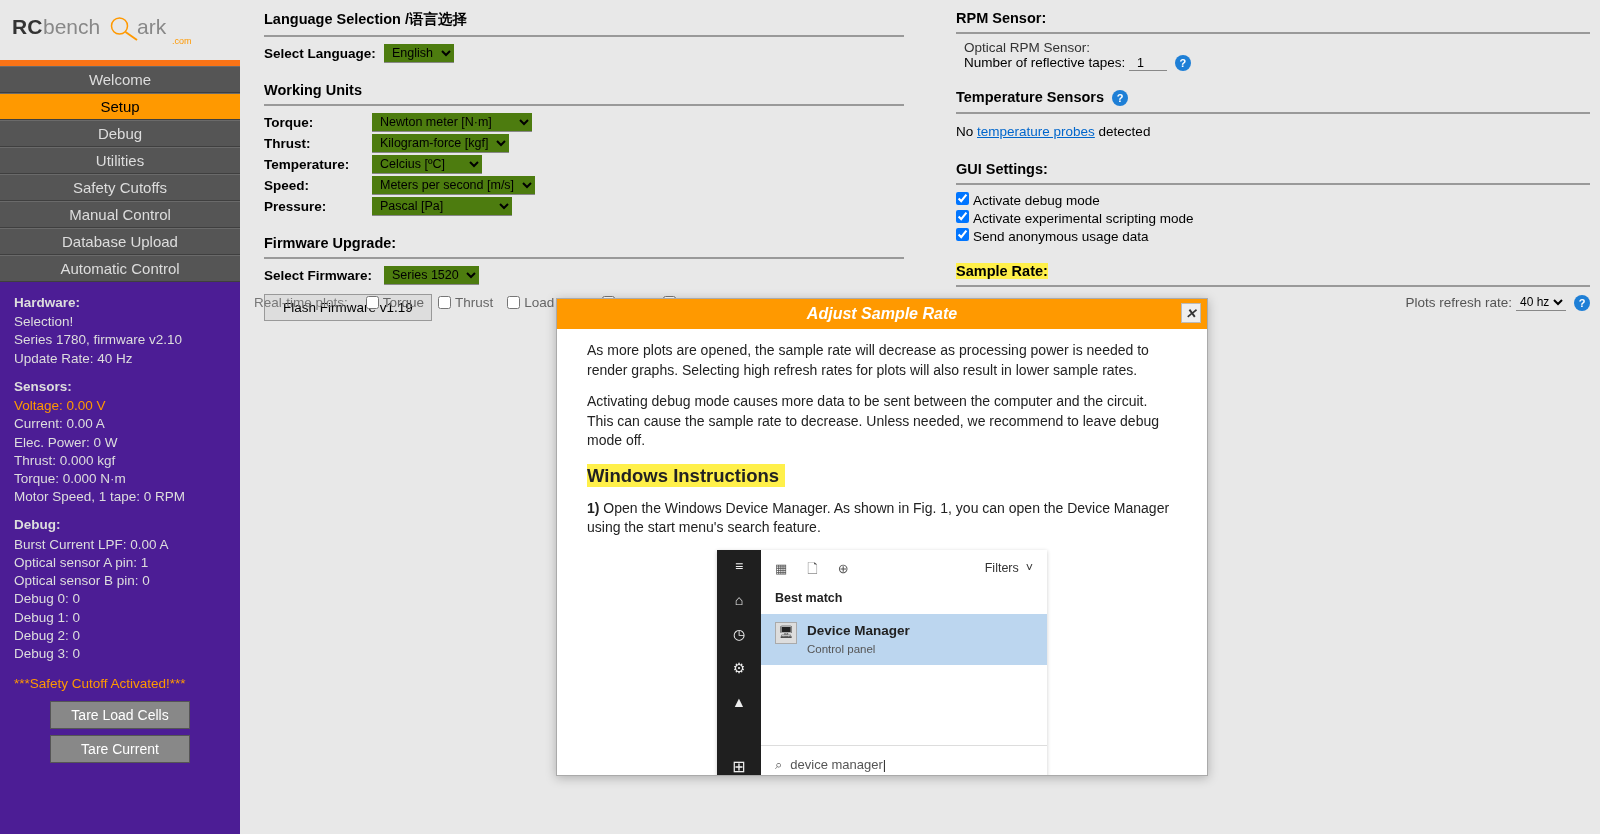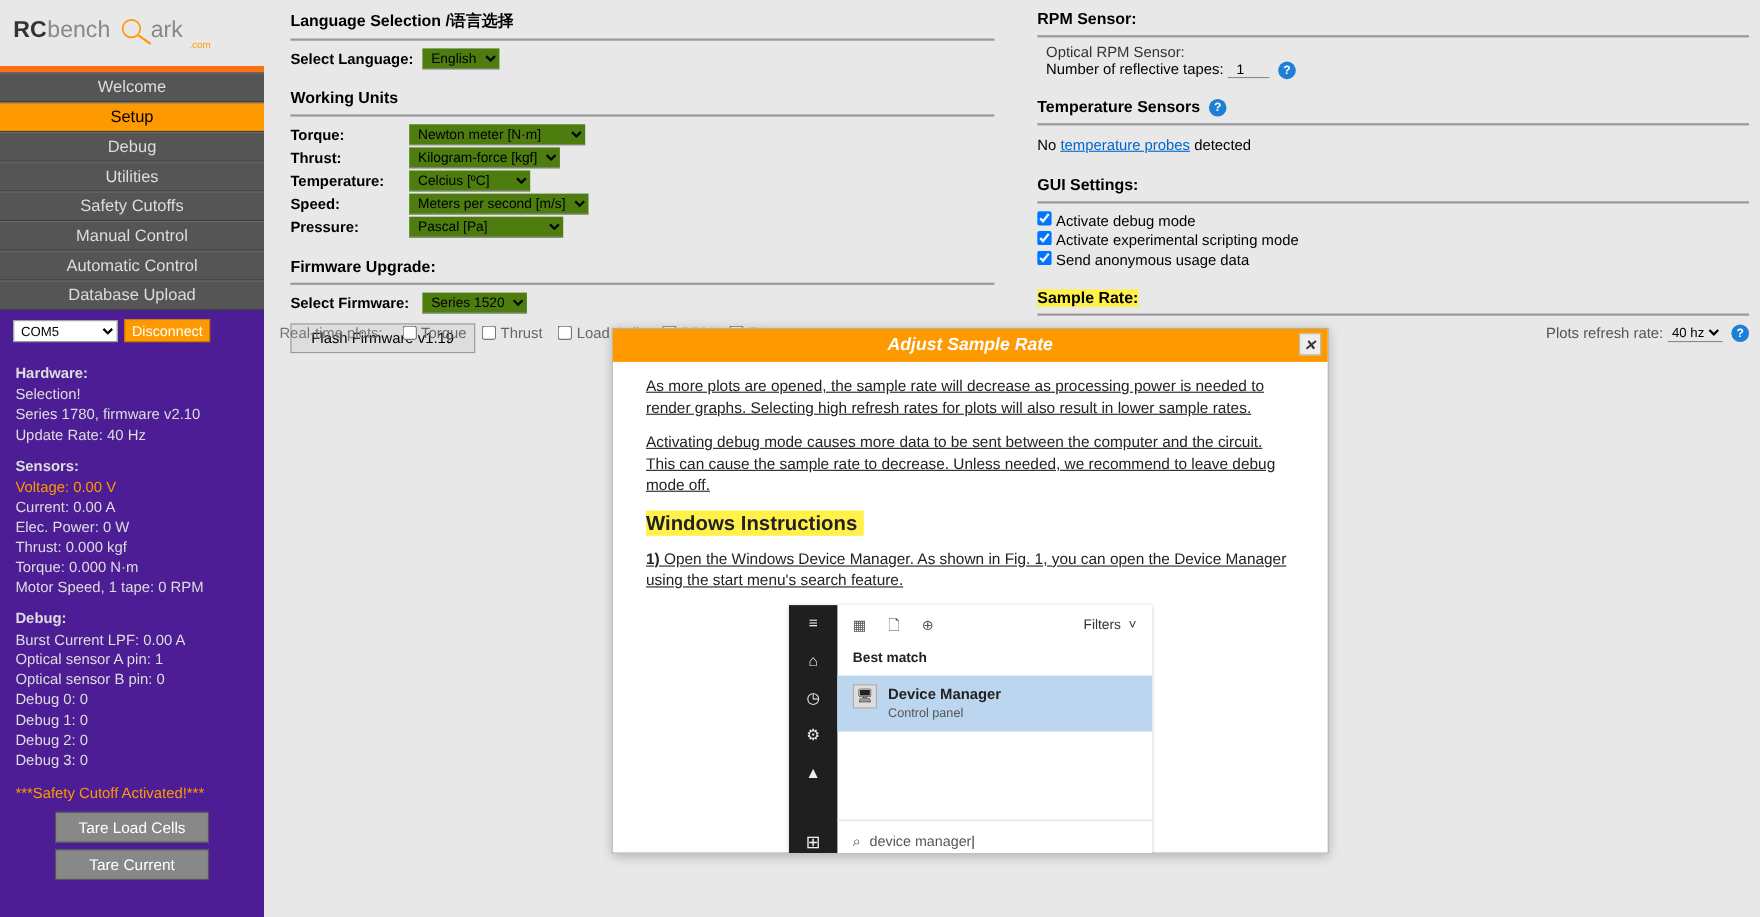--- a/index.html
+++ b/index.html
@@ -15,21 +15,21 @@
 .port-row { padding: 8px 12px; display: flex; gap: 6px; align-items: center; }
 select.port { background: #fff; font-size: 12px; border: 1px solid #999; padding: 1px 2px; width: 95px; }
 .disconnect-btn { background: #ff9900; color: #fff; border: 1px solid #d07800; font-size: 13px; padding: 2px 6px; cursor: pointer; }
 .side-block { padding: 2px 14px; font-size: 13.5px; line-height: 1.35; }
 .side-block .hdr { font-weight: bold; margin-top: 10px; margin-bottom: 1px; }
 .orange { color: #ff9900; }
 .tare-btn { display: block; margin: 6px auto; width: 140px; text-align: center; background: #888; color: #fff; border: 1px solid #555; font-size: 14px; padding: 5px 0; cursor: pointer; }
 
 
 .main { position: absolute; left: 254px; top: 0; right: 0; padding: 4px 10px 10px 10px; }
-.two-col { display: flex; gap: 39px; }
+.two-col { display: flex; gap: 52px; }
 .col-left { flex: 0 0 640px; }
 .col-right { flex: 1; }
 .section-title { font-size: 14.5px; font-weight: bold; padding: 4px 0 6px 0; border-bottom: 2px solid #999; margin-bottom: 6px; margin-top: 2px; }
 .section-title.gap { margin-top: 14px; }
 .form-row { display: flex; align-items: center; padding: 1px 0; font-size: 13.5px; }
 .form-row label { width: 108px; font-weight: bold; }
 .form-row .wide { width: 120px; }
 .form-row select { font-size: 12.5px; border: none; border-bottom: 1px solid #888; padding: 1px 4px; background: #4d7c0f; min-width: 160px; }
 .form-row select.short { min-width: 70px; }
 .flash-btn { background: #ddd; border: 1px solid #999; font-size: 13.5px; padding: 5px 18px; margin-top: 8px; cursor: pointer; }
@@ -49,21 +49,21 @@
 .plots-left .lbl { margin-right: 4px; }
 .plots-left label { display: flex; align-items: center; gap: 4px; color: #666; }
 .plots-right { display: flex; align-items: center; gap: 4px; color: #555; }
 .plots-right select { font-size: 12px; border: none; border-bottom: 1px solid #888; background: #e8e8e8; }
 
 
 .modal { position: absolute; left: 556px; top: 298px; width: 652px; height: 478px; background: #fff; border: 1px solid #aaa; box-shadow: 0 2px 10px rgba(0,0,0,.25); display: flex; flex-direction: column; }
 .modal-title { background: #ff9900; color: #fff; font-weight: bold; font-style: italic; text-align: center; padding: 6px 0; font-size: 16px; position: relative; }
 .modal-close { position: absolute; right: 6px; top: 4px; width: 20px; height: 20px; background: #eee; border: 1px solid #bbb; font-size: 13px; display: flex; align-items: center; justify-content: center; cursor: pointer; color: #333; }
 .modal-body { flex: 1; overflow-y: auto; padding: 12px 30px 2px 30px; font-size: 14px; color: #222; line-height: 1.4; }
-.modal-body p { margin-bottom: 12px; text-decoration: underline; }
+.modal-body p { margin-bottom: 12px; }
 .win-instr { font-size: 18.5px; font-weight: bold; margin: 6px 0 10px 0; }
 .win-instr .hl { padding: 1px 6px 1px 0; }
 
 
 .dm-fig { width: 330px; margin: 10px auto 2px auto; display: flex; background: #fff; box-shadow: 0 1px 4px rgba(0,0,0,.2); }
 .dm-left { width: 44px; background: #1f1f1f; display: flex; flex-direction: column; align-items: center; padding: 10px 0; gap: 20px; color: #eee; }
 .dm-left .ico { width: 18px; height: 14px; display: flex; align-items: center; justify-content: center; font-size: 14px; }
 .dm-left .win { margin-top: auto; font-size: 16px; }
 .dm-right { flex: 1; font-size: 13px; }
 .dm-top-icons { display: flex; align-items: center; gap: 20px; padding: 10px 14px 8px 14px; color: #555; }
@@ -96,26 +96,22 @@
       <text x="320" y="68" font-size="18" fill="#ff9900" font-family="Arial">.com</text>
     </svg>
   </div>
   <div class="nav">
     <div class="nav-item">Welcome</div>
     <div class="nav-item active">Setup</div>
     <div class="nav-item">Debug</div>
     <div class="nav-item">Utilities</div>
     <div class="nav-item">Safety Cutoffs</div>
     <div class="nav-item">Manual Control</div>
+    <div class="nav-item">Database Upload</div>
     <div class="nav-item">Automatic Control</div>
-    <div class="nav-item">Database Upload</div>
-  </div>
-  <div class="port-row">
-    <select class="port"><option>COM5</option></select>
-    <button class="disconnect-btn">Disconnect</button>
   </div>
   <div class="side-block">
     <div class="hdr">Hardware:</div>
     <div>Selection!</div>
     <div>Series 1780, firmware v2.10</div>
     <div>Update Rate: 40 Hz</div>
     <div class="hdr">Sensors:</div>
     <div class="orange">Voltage: 0.00 V</div>
     <div>Current: 0.00 A</div>
     <div>Elec. Power: 0 W</div>

